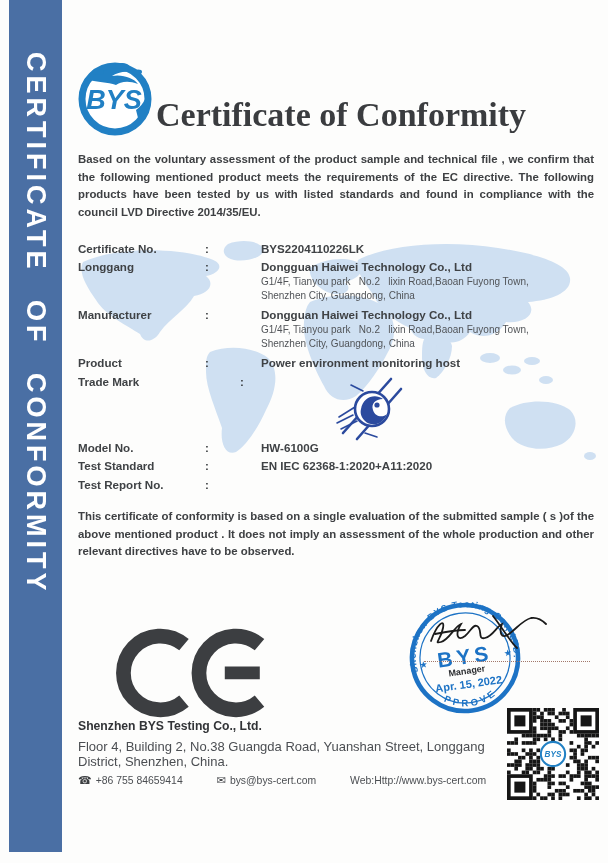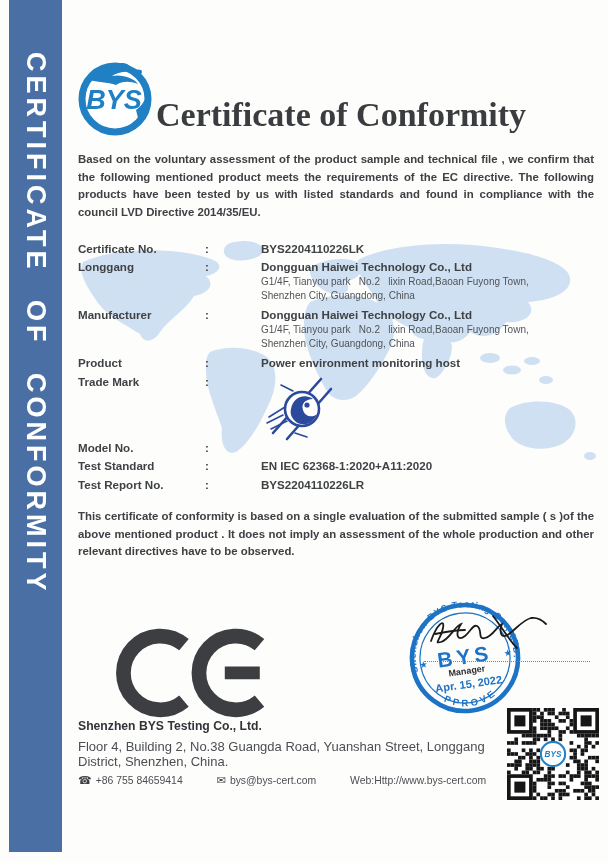--- a/index.html
+++ b/index.html
@@ -33,21 +33,21 @@
   .intro,.disclaimer{
     margin:15px 0 0 0;font-size:11.4px;font-weight:bold;line-height:1.55;
     text-align:justify;color:#3e4043;
   }
   .fields{margin-top:20px;}
   .frow{display:flex;align-items:flex-start;font-size:11.6px;margin-bottom:5.5px;}
   .flabel{width:127px;font-weight:bold;flex:0 0 auto;}
   .fcolon{width:18px;font-weight:bold;flex:0 0 auto;}
   .fvalue{flex:1;font-weight:bold;padding-left:38px;}
   .faddr{font-weight:normal;font-size:10px;line-height:1.38;color:#515458;white-space:pre-wrap;margin-top:2px;}
-  .tm-row{margin-bottom:0;}
+  .tm-row{margin-bottom:0;gap:35px;}
   .tm-logo{margin:2px 0 0 -6px;display:block;}
   .disclaimer{margin-top:17px;}
   
   .ce{position:absolute;left:94px;top:622px;z-index:1;}
   
   .stampwrap{position:absolute;left:405px;top:596px;z-index:2;}
   .stampwrap svg{overflow:visible;}
   .dotline{position:absolute;left:424px;top:661px;width:166px;border-top:1.6px dotted #a2786b;z-index:3;}
   
   .footer{position:absolute;left:78px;top:719px;width:425px;z-index:1;}
@@ -150,32 +150,32 @@
           <circle cx="47" cy="32" r="17" fill="#ffffff" stroke="#2b4a9e" stroke-width="2.6"></circle>
           <path d="M 36 32 C 38 20 50 16 58 22 C 50 22 46 27 48 33 C 50 40 58 41 62 37 C 58 48 46 50 40 44 C 36 40 35 36 36 32 Z" fill="#2b4a9e"></path>
           <circle cx="52" cy="28" r="2.6" fill="#2b4a9e"></circle>
         </svg>
       </div>
     </div>
 
     <div class="frow">
       <div class="flabel">Model No.</div>
       <div class="fcolon">:</div>
+      <div class="fvalue">HW-6100G</div>
     </div>
 
     <div class="frow">
       <div class="flabel">Test Standard</div>
       <div class="fcolon">:</div>
       <div class="fvalue">EN IEC 62368-1:2020+A11:2020</div>
     </div>
 
     <div class="frow">
       <div class="flabel">Test Report No.</div>
       <div class="fcolon">:</div>
-      <div class="fvalue">BYS2204110226LR</div>
     </div>
 
   </section>
 
   <p class="disclaimer">This certificate of conformity is based on a single evaluation of the submitted sample ( s )of the above mentioned product . It does not imply an assessment of the whole production and other relevant directives have to be observed.</p>
 </main>
 
 <svg class="ce" width="175" height="100" viewBox="0 0 190 104">
   <g stroke="#3c3e41" fill="none" stroke-width="16">
     <path d="M 97.7 22.4 A 40 40 0 1 0 97.7 83.6"></path>

